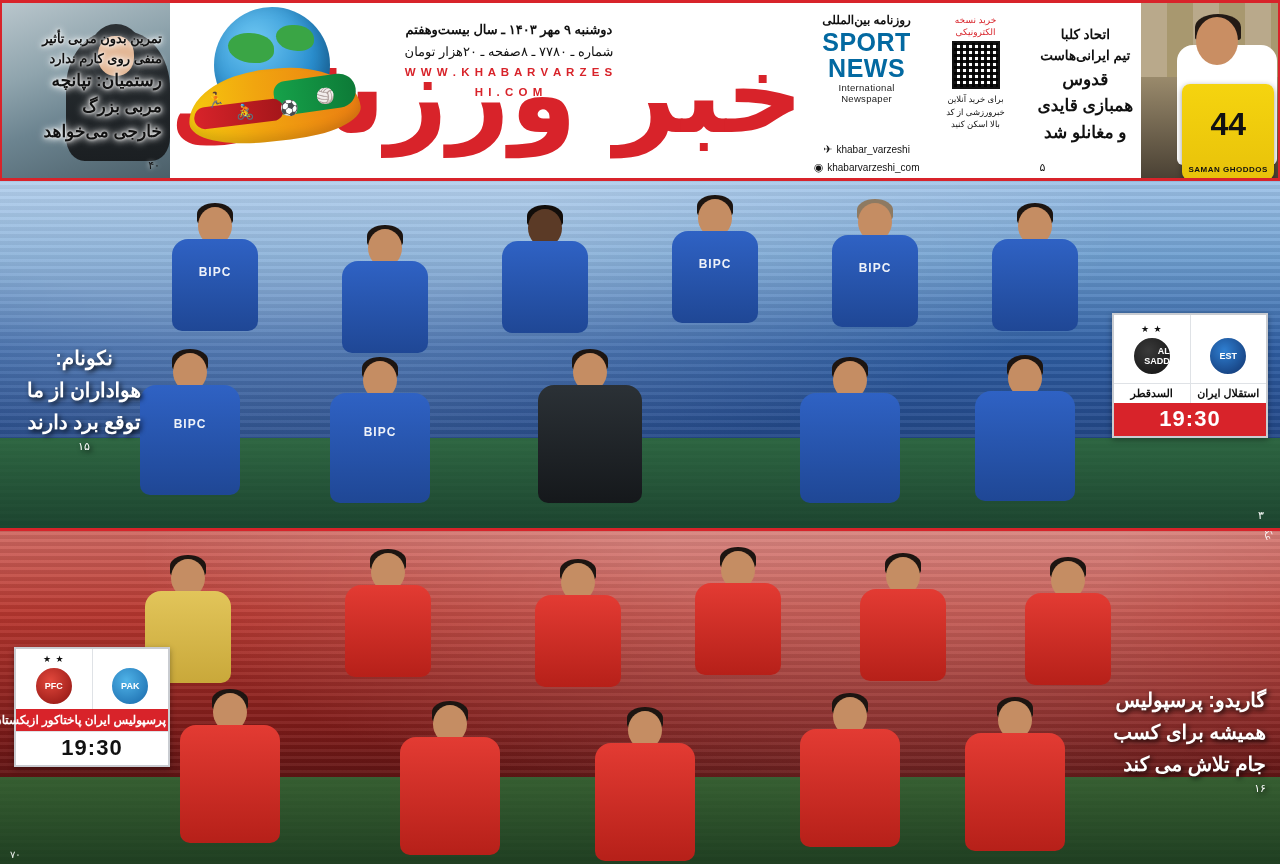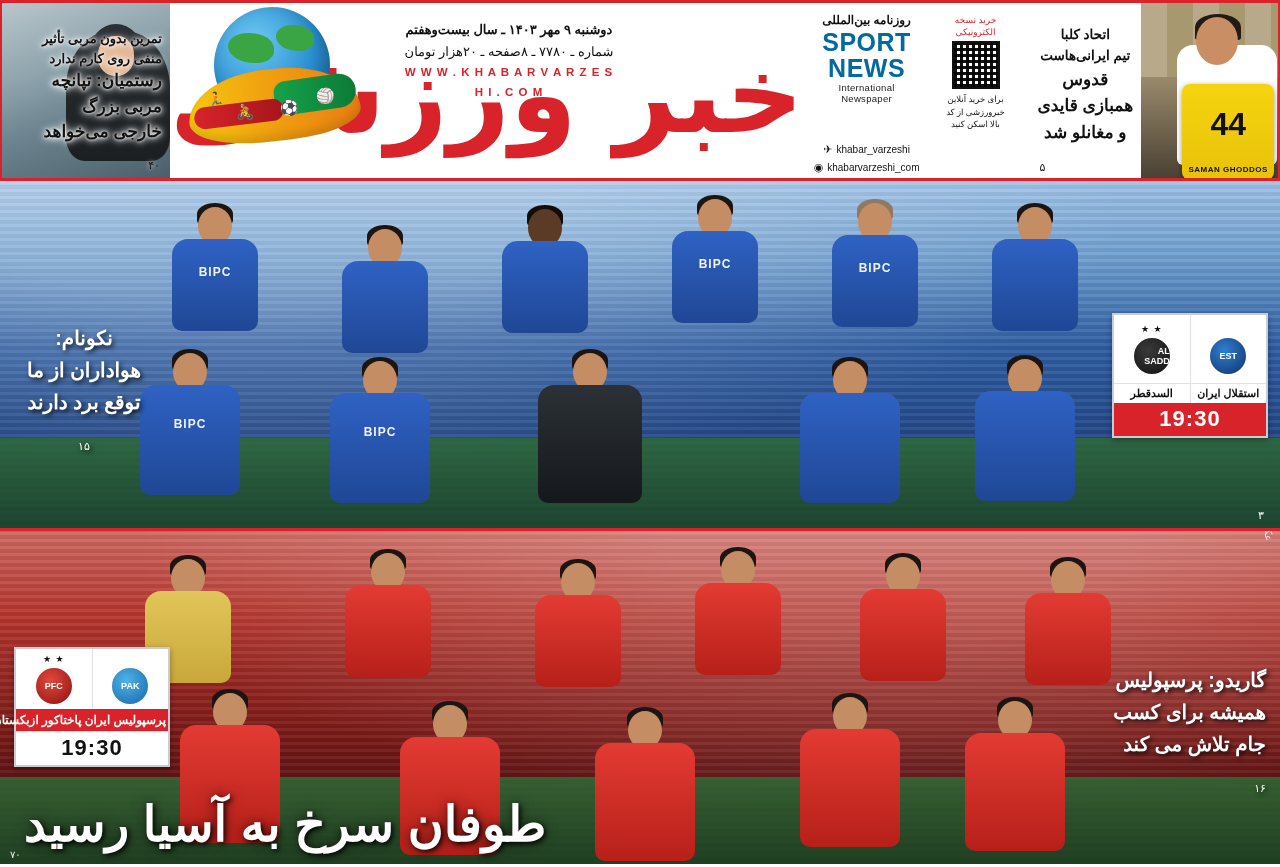--- a/index.html
+++ b/index.html
@@ -385,21 +385,21 @@
     position: absolute;
     direction: rtl;
     font-weight: bold;
     font-size: 20px;
     line-height: 1.6;
     color: #ffffff;
     text-shadow: 2px 2px 5px rgba(0,0,0,.85);
     z-index: 11;
     text-align: center;
   }
-  .side-note .pg { display:block; font-size: 11px; font-weight: normal; margin-top: 20px; }
+  .side-note .pg { display:block; font-size: 11px; font-weight: normal; margin-top: 0; }
 
   .note-left-top { left: 14px; bottom: 72px; width: 140px; }
   .note-right-bottom { right: 14px; bottom: 66px; width: 170px; text-align: right; }
 
   .photo-credit {
     position: absolute;
     right: 4px; top: 54%;
     transform: rotate(90deg); transform-origin: right top;
     font-size: 10px; color: rgba(255,255,255,.85);
     direction: rtl; z-index: 11;
@@ -678,21 +678,20 @@
         </div>
         <div class="score-team">
           <div class="stars">★ ★</div>
           <div class="crest perspolis">PFC</div>
         </div>
       </div>
       <div class="score-names-single">پرسپولیس ایران  پاختاکور ازبکستان</div>
       <div class="score-time" style="background:#ffffff;color:#111;border-top:1px solid #dfe2e6;">19:30</div>
     </div>
 
-    <div class="headline headline-bottom">طوفان سرخ به آسیا رسید</div>
 
     <div class="side-note note-right-bottom">
       <span>گاریدو: پرسپولیس</span><br>
       <span>همیشه برای کسب</span><br>
       <span>جام تلاش می کند</span>
       <span class="pg">۱۶</span>
     </div>
 
     <div class="photo-credit" style="right:6px; top:10px;">عکس: محمدرضا صفرلو</div>
     <div class="corner-num">۷۰</div>

